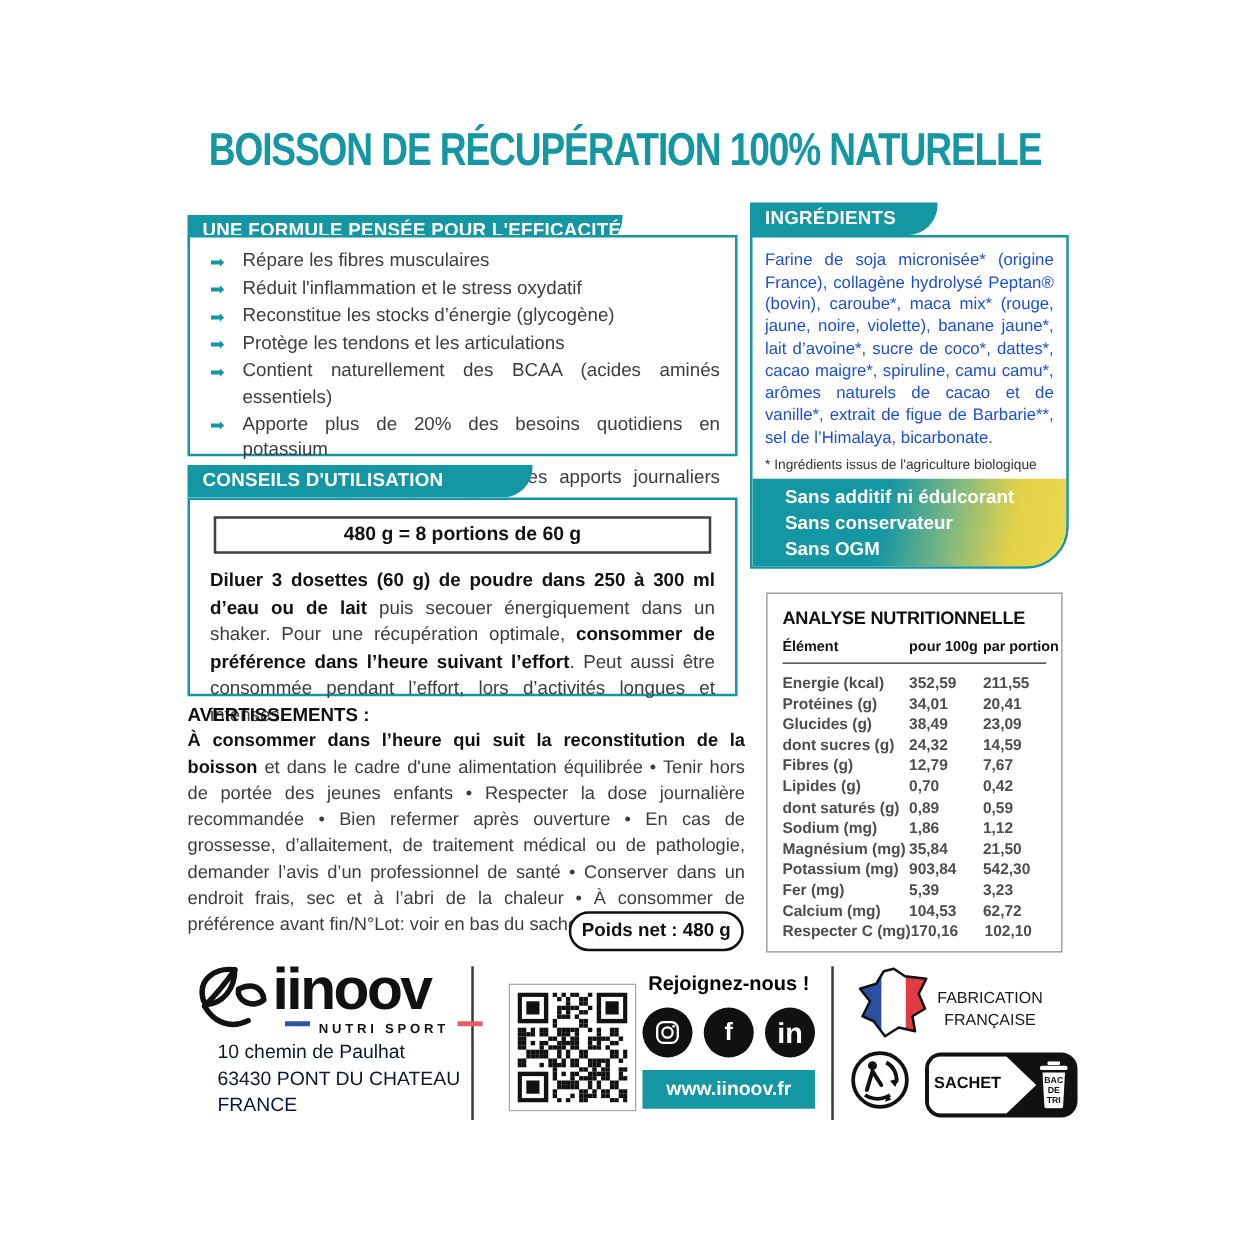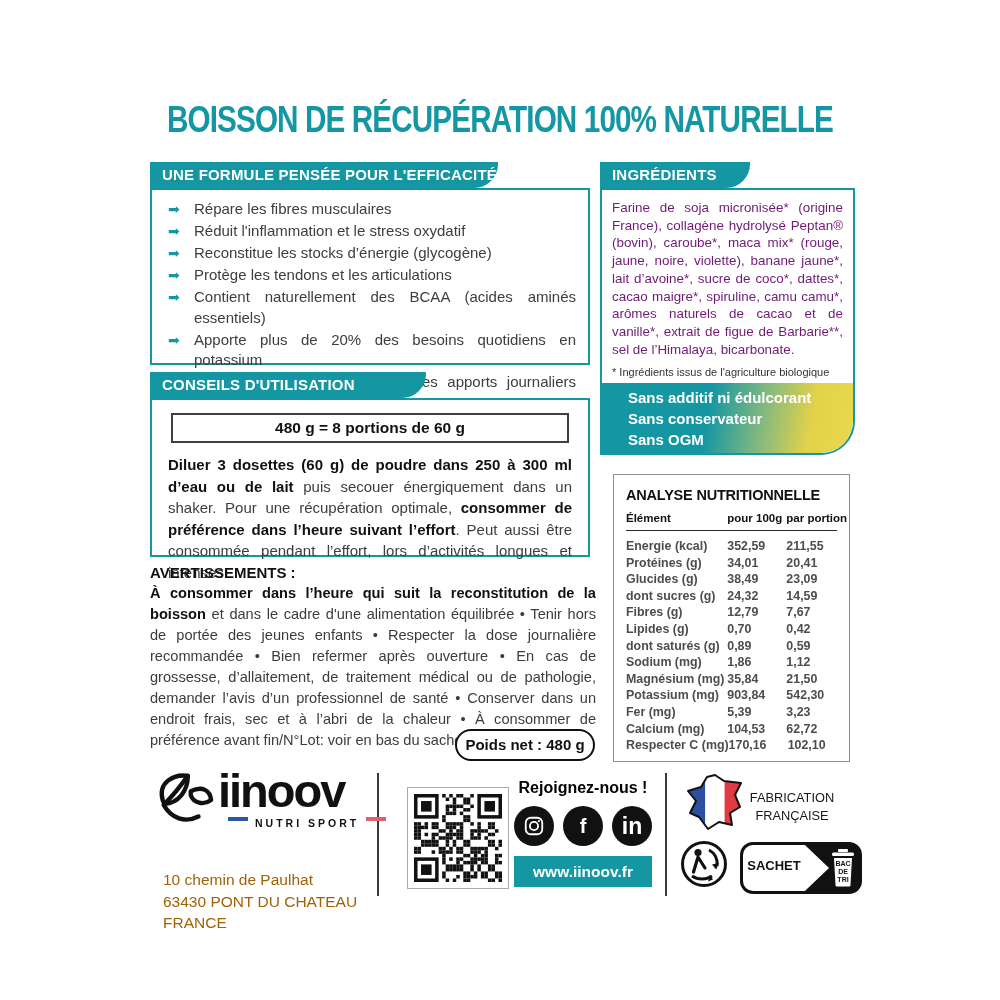--- a/index.html
+++ b/index.html
@@ -26,21 +26,21 @@
   .bullet .btxt{font-size:15px;line-height:20.5px;color:#3d3d3d;text-align:justify;flex:1;}
 
   
   .portion-box{margin:13px auto 0;width:398px;border:2px solid #3f3f3f;text-align:center;
     font-weight:700;font-size:15.5px;color:#111;padding:4px 0;box-sizing:border-box;}
   .usage-para{margin:11px 16px 0;font-size:15px;line-height:21.5px;color:#3d3d3d;text-align:justify;}
   .usage-para .b{font-weight:700;color:#111;}
 
   
   .ingr-box{border-radius:0 0 34px 0;overflow:hidden;position:absolute;}
-  .ingr-text{padding:9px 10px 0;font-size:13.4px;line-height:17.7px;color:#701a75;text-align:justify;}
+  .ingr-text{padding:9px 10px 0;font-size:13.4px;line-height:17.7px;color:#1d4ed8;text-align:justify;}
   .footnotes{padding:7px 10px 0;font-size:11px;line-height:15.5px;color:#333;}
   .claims{position:absolute;left:0;right:0;bottom:0;height:70px;display:flex;flex-direction:column;
     justify-content:center;padding-left:26px;box-sizing:border-box;
     background:linear-gradient(100deg,#1496a3 0%,#1496a3 42%,#86ba7d 64%,#e3d149 82%,#ead84e 100%);}
   .claims .claim{color:#fff;font-weight:700;font-size:15px;line-height:21px;}
 
   
   .warnings{position:absolute;left:150px;top:564px;width:446px;}
   .warn-title{font-weight:700;font-size:15px;color:#111;margin-bottom:2px;}
   .warn-para{font-size:14.6px;line-height:21px;color:#3c3c3c;text-align:justify;}
@@ -61,21 +61,21 @@
     border-radius:17px;box-sizing:border-box;text-align:center;font-weight:700;font-size:15px;
     color:#111;line-height:28px;background:#fff;}
 
   
   .vdiv{position:absolute;width:1.5px;background:#3a3a3a;top:773px;height:123px;}
   .wordmark{position:absolute;left:218px;top:768px;font-size:47px;font-weight:800;color:#111;
     letter-spacing:-2px;line-height:46px;}
   .tagline{position:absolute;left:228px;top:817px;display:flex;gap:7px;}
   .tagline .dash{width:20px;height:4px;}
   .tagline .tg{font-size:10.5px;font-weight:700;letter-spacing:3px;color:#111;}
-  .address{position:absolute;left:163px;top:831px;font-size:15.5px;line-height:21.5px;color:#a16207;margin-top:38px;}
+  .address{position:absolute;left:174px;top:831px;font-size:15.5px;line-height:21.5px;color:#0f172a;}
 
   .qr-box{position:absolute;left:407px;top:787px;width:102px;height:102px;border:1.5px solid #a9a9a9;
     box-sizing:border-box;background:#fff;padding:6px;}
   .qr-box svg{width:100%;height:100%;display:block;}
 
   .social-title{position:absolute;left:508px;top:779px;width:150px;text-align:center;
     font-weight:700;font-size:16px;color:#000000;}
   .social-row{position:absolute;left:514px;top:806px;display:flex;gap:9px;}
   .soc{width:40px;height:40px;border-radius:50%;background:#111;display:flex;align-items:center;
     justify-content:center;color:#fff;}
@@ -96,21 +96,21 @@
     align-items:center;justify-content:center;font-weight:700;font-size:13px;color:#111;}
   .bin-wrap{position:absolute;right:5px;top:7px;}
 </style>
 </head>
 <body>
 
 <div id="page">
 
   <div class="main-title">BOISSON DE RÉCUPÉRATION 100% NATURELLE</div>
 
-  <div class="banner" style="left:150px;top:162px;width:348px;">UNE FORMULE PENSÉE POUR L'EFFICACITÉ</div>
+  <div class="banner" style="left:150px;top:172px;width:348px;">UNE FORMULE PENSÉE POUR L'EFFICACITÉ</div>
   <div class="teal-box" style="left:150px;top:188px;width:440px;height:177px;">
     <div class="bullets">
       <div class="bullet">
           <span class="arrow">➡</span>
           <span class="btxt">Répare les fibres musculaires</span>
         </div>
       <div class="bullet">
           <span class="arrow">➡</span>
           <span class="btxt">Réduit l'inflammation et le stress oxydatif</span>
         </div>

